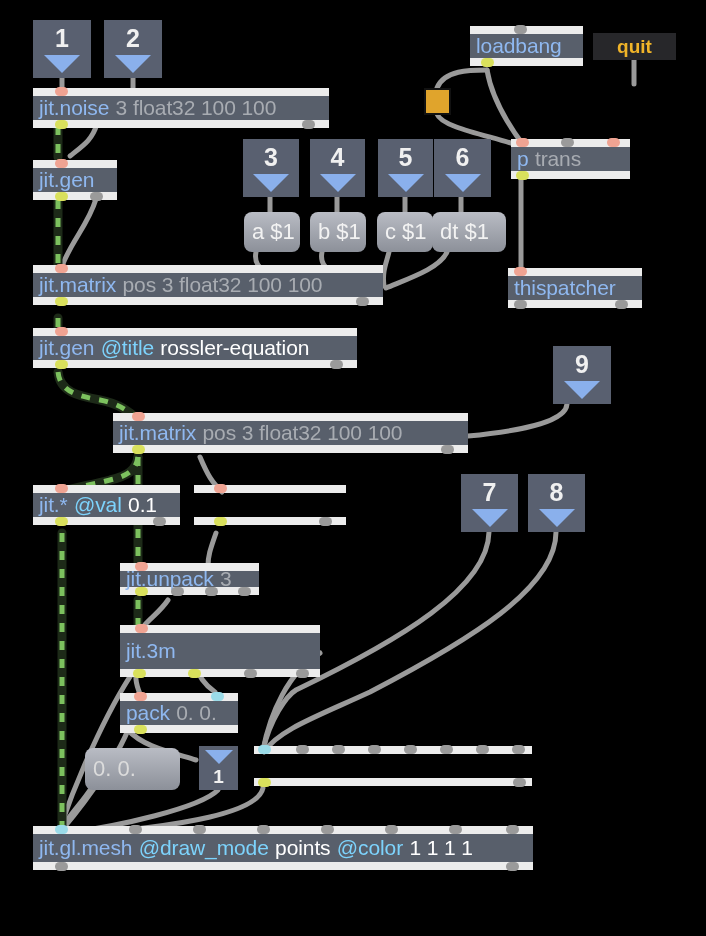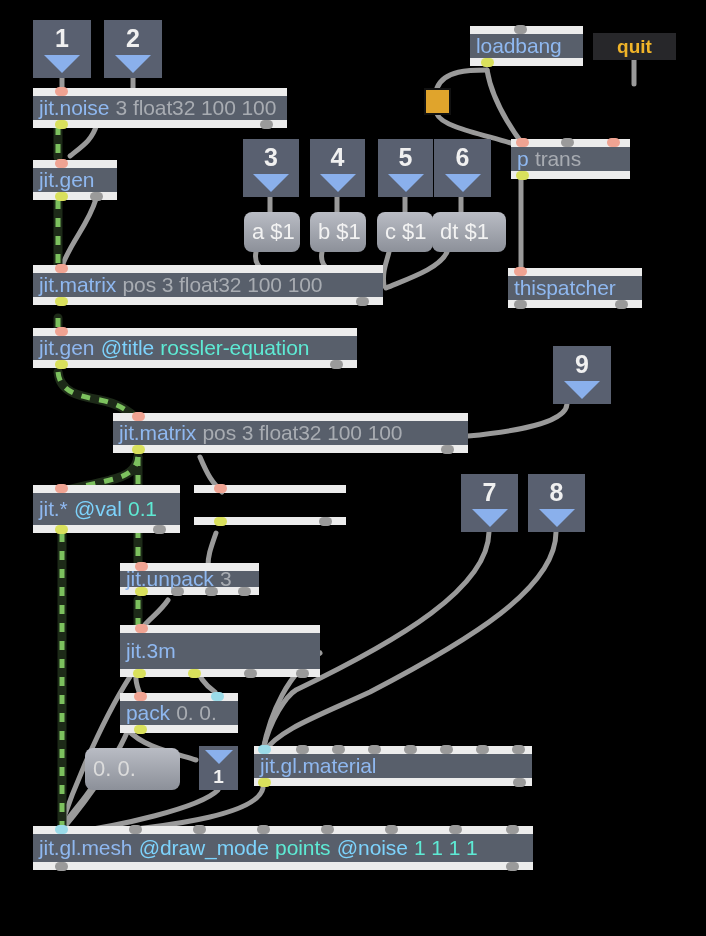--- a/index.html
+++ b/index.html
@@ -24,21 +24,21 @@
     background:#585f6b;
     display:flex;align-items:center;
     padding:0 6px;
     white-space:nowrap;
     font-size:21px;
     letter-spacing:-0.1px;
   }
   .obj .body .nm{color:#8fb8f0;}
   .obj .body .arg{color:#a8acb2;}
   .obj .body .attr{color:#7dd3fc;}
-  .obj .body .attrval{color:#5eead4;}
+  .obj .body .attrval{color:#ffffff;}
   .obj .body .sp{display:inline-block;width:.30em;}
 
   
   .port{position:absolute;width:13px;height:9px;border-radius:6px;}
   .port.top{top:-1px;}
   .port.bot{bottom:-1px;}
   .port.inl{background:#efa392;}
   .port.inl-cy{background:#9adbe8;}
   .port.inl-gy{background:#9a9a9a;}
   .port.out{background:#d9e05c;}
@@ -219,21 +219,21 @@
   <div class="node numbox" style="left:553px;top:346px;width:58px;height:58px;">
     <span class="val">9</span>
     <span class="tri"></span>
   </div>
 
   <div class="node numbox flip" style="left:199px;top:746px;width:39px;height:44px;">
     <span class="val">1</span>
     <span class="tri"></span>
   </div>
 
-  <div class="node obj" style="left:33px;top:88px;width:254px;height:40px;">
+  <div class="node obj" style="left:33px;top:88px;width:296px;height:40px;">
     <div class="band top"></div>
     <div class="band bot"></div>
     <div class="body">
       <span class="nm">jit.noise</span>
       <span class="sp"></span>
       <span class="arg">3 float32 100 100</span>
     </div>
     <span class="port top inl" style="left:22px;"></span>
     <span class="port bot out" style="left:22px;"></span>
     <span class="port bot out-gy" style="right:14px;"></span>
@@ -284,21 +284,21 @@
     <div class="body">
       <span class="nm">jit.matrix</span>
       <span class="sp"></span>
       <span class="arg">pos 3 float32 100 100</span>
     </div>
     <span class="port top inl" style="left:19px;"></span>
     <span class="port bot out" style="left:19px;"></span>
     <span class="port bot out-gy" style="right:14px;"></span>
   </div>
 
-  <div class="node obj" style="left:33px;top:485px;width:147px;height:48px;">
+  <div class="node obj" style="left:33px;top:485px;width:147px;height:40px;">
     <div class="band top"></div>
     <div class="band bot"></div>
     <div class="body">
       <span class="nm">jit.*</span>
       <span class="sp"></span>
       <span class="attr">@val</span>
       <span class="sp"></span>
       <span class="attrval">0.1</span>
     </div>
     <span class="port top inl" style="left:22px;"></span>
@@ -351,23 +351,20 @@
       <span class="arg">0. 0.</span>
     </div>
     <span class="port top inl" style="left:14px;"></span>
     <span class="port top inl-cy" style="right:14px;"></span>
     <span class="port bot out" style="left:14px;"></span>
   </div>
 
   <div class="node obj" style="left:254px;top:746px;width:278px;height:40px;">
     <div class="band top"></div>
     <div class="band bot"></div>
-    <div class="body">
-      <span class="nm">jit.gl.material</span>
-    </div>
     <span class="port top inl-cy" style="left:4px;"></span>
     <span class="port top inl-gy" style="left:42px;"></span>
     <span class="port top inl-gy" style="left:78px;"></span>
     <span class="port top inl-gy" style="left:114px;"></span>
     <span class="port top inl-gy" style="left:150px;"></span>
     <span class="port top inl-gy" style="left:186px;"></span>
     <span class="port top inl-gy" style="left:222px;"></span>
     <span class="port top inl-gy" style="left:258px;"></span>
     <span class="port bot out" style="left:4px;"></span>
     <span class="port bot out-gy" style="right:6px;"></span>
@@ -376,21 +373,21 @@
   <div class="node obj" style="left:33px;top:826px;width:500px;height:44px;">
     <div class="band top"></div>
     <div class="band bot"></div>
     <div class="body">
       <span class="nm">jit.gl.mesh</span>
       <span class="sp"></span>
       <span class="attr">@draw_mode</span>
       <span class="sp"></span>
       <span class="attrval">points</span>
       <span class="sp"></span>
-      <span class="attr">@noise</span>
+      <span class="attr">@color</span>
       <span class="sp"></span>
       <span class="attrval">1 1 1 1</span>
     </div>
     <span class="port top inl-cy" style="left:22px;"></span>
     <span class="port top inl-gy" style="left:96px;"></span>
     <span class="port top inl-gy" style="left:160px;"></span>
     <span class="port top inl-gy" style="left:224px;"></span>
     <span class="port top inl-gy" style="left:288px;"></span>
     <span class="port top inl-gy" style="left:352px;"></span>
     <span class="port top inl-gy" style="left:416px;"></span>

